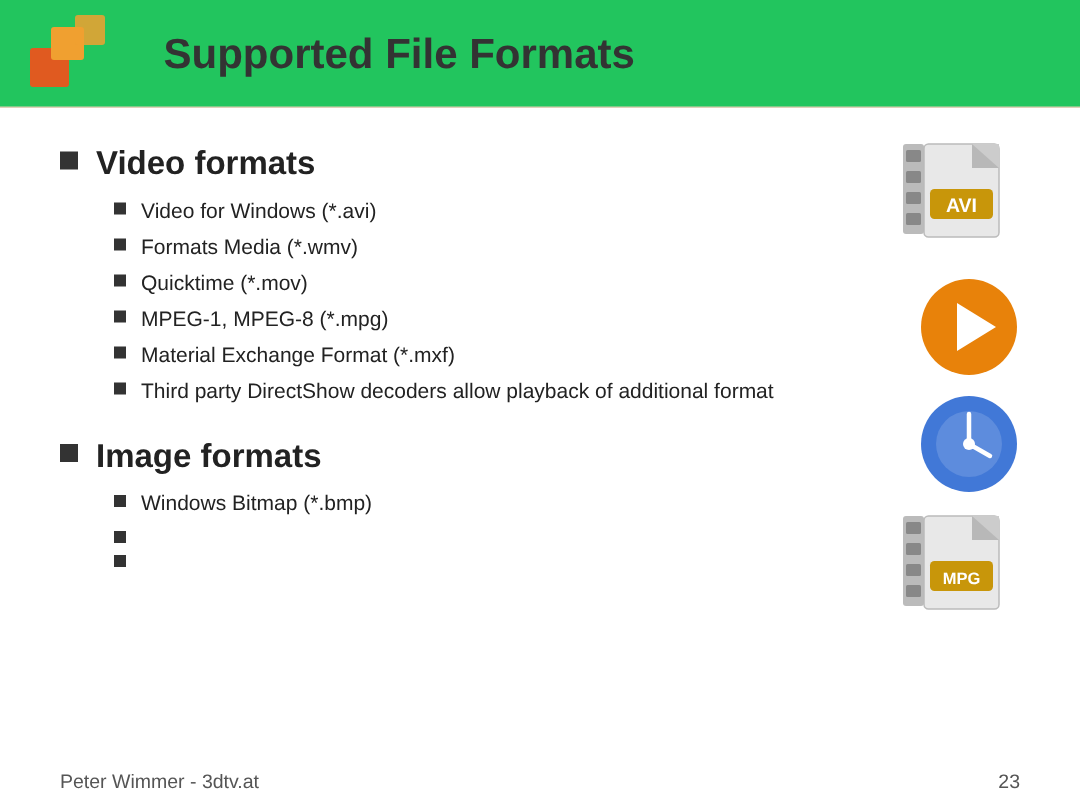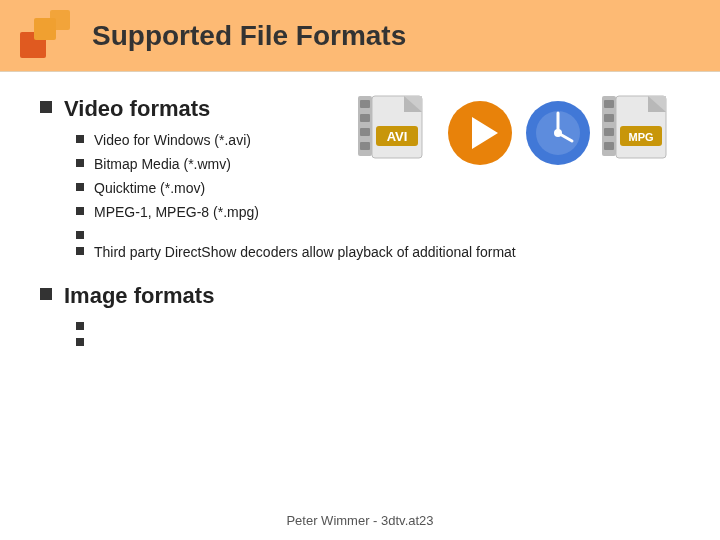--- a/index.html
+++ b/index.html
@@ -7,26 +7,27 @@
       width: 720px;
       height: 540px;
       font-family: Arial, sans-serif;
       background: #fff;
       overflow: hidden;
       position: relative;
     }
 
     
     .header {
-      background: #fdba74;
+      background: #22c55e;
       height: 72px;
       display: flex;
       align-items: center;
       padding: 0 20px;
       border-bottom: 1px solid #e0d0b8;
+      gap: 17px;
     }
 
     .logo-icon {
       width: 56px;
       height: 52px;
       margin-right: 16px;
       flex-shrink: 0;
     }
 
     .header-title {
@@ -90,32 +91,33 @@
       margin-top: 5px;
       margin-right: 10px;
     }
 
     
     .icons-column {
       position: absolute;
       right: 40px;
       top: 20px;
       display: flex;
-      align-items: center;
+      flex-direction: column;
+      align-items: flex-end;
       gap: 10px;
     }
 
     
     .footer {
       position: absolute;
       bottom: 12px;
       left: 0;
       right: 0;
       display: flex;
-      justify-content: center;
+      justify-content: space-between;
       padding: 0 40px;
       font-size: 13px;
       color: #555;
     }
   </style>
 </head>
 <body>
 
 <div class="header">
 
@@ -184,48 +186,53 @@
       <div class="bullet-square"></div>
       <span class="section-title">Video formats</span>
     </div>
     <ul class="sub-list">
       <li>
         <div class="sub-bullet"></div>
         <span>Video for Windows (*.avi)</span>
       </li>
       <li>
         <div class="sub-bullet"></div>
-        <span>Bitmap Media (*.wmv)</span>
+        <span>Formats Media (*.wmv)</span>
       </li>
       <li>
         <div class="sub-bullet"></div>
         <span>Quicktime (*.mov)</span>
       </li>
       <li>
         <div class="sub-bullet"></div>
         <span>MPEG-1, MPEG-8 (*.mpg)</span>
       </li>
       <li>
         <div class="sub-bullet"></div>
+        <span>Material Exchange Format (*.mxf)</span>
       </li>
       <li>
         <div class="sub-bullet"></div>
         <span>Third party DirectShow decoders allow playback of additional format</span>
       </li>
     </ul>
   </div>
 
   <div class="section">
     <div class="section-header">
       <div class="bullet-square"></div>
       <span class="section-title">Image formats</span>
     </div>
     <ul class="sub-list">
       <li>
         <div class="sub-bullet"></div>
+        <span>Windows Bitmap (*.bmp)</span>
+      </li>
+      <li>
+        <div class="sub-bullet"></div>
       </li>
       <li>
         <div class="sub-bullet"></div>
       </li>
     </ul>
   </div>
 
 </div>
 
 <div class="footer">

